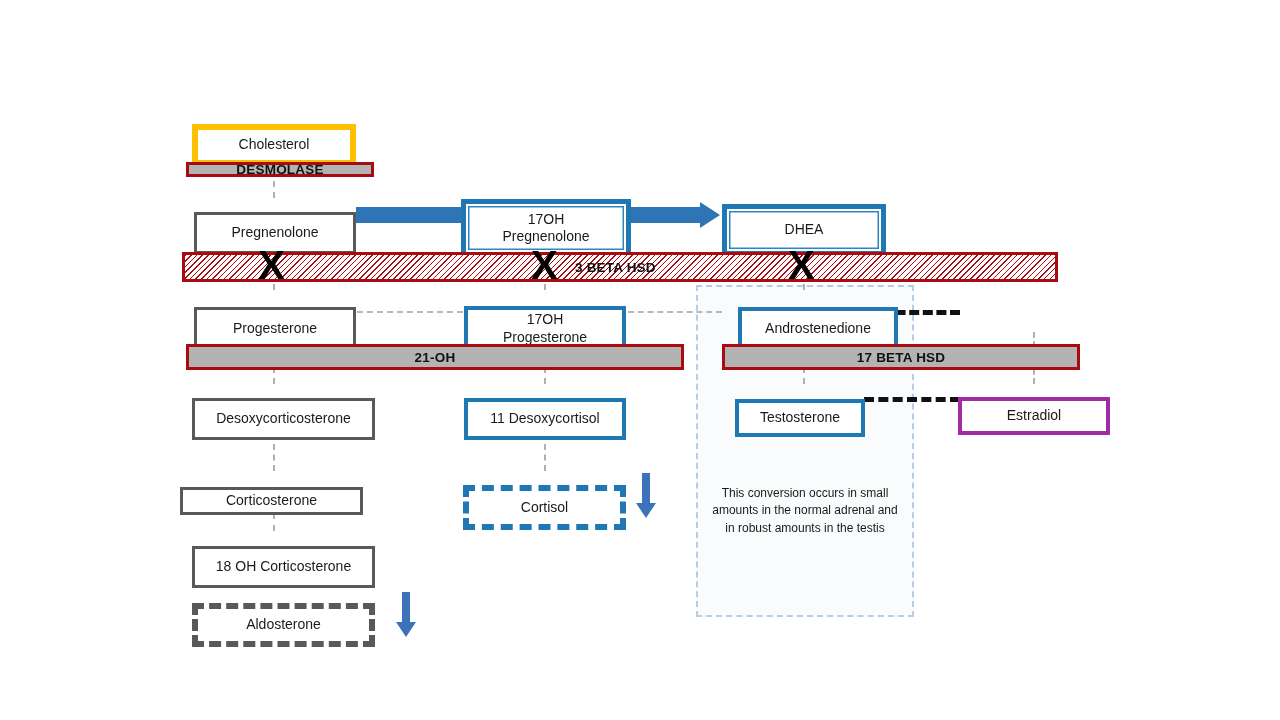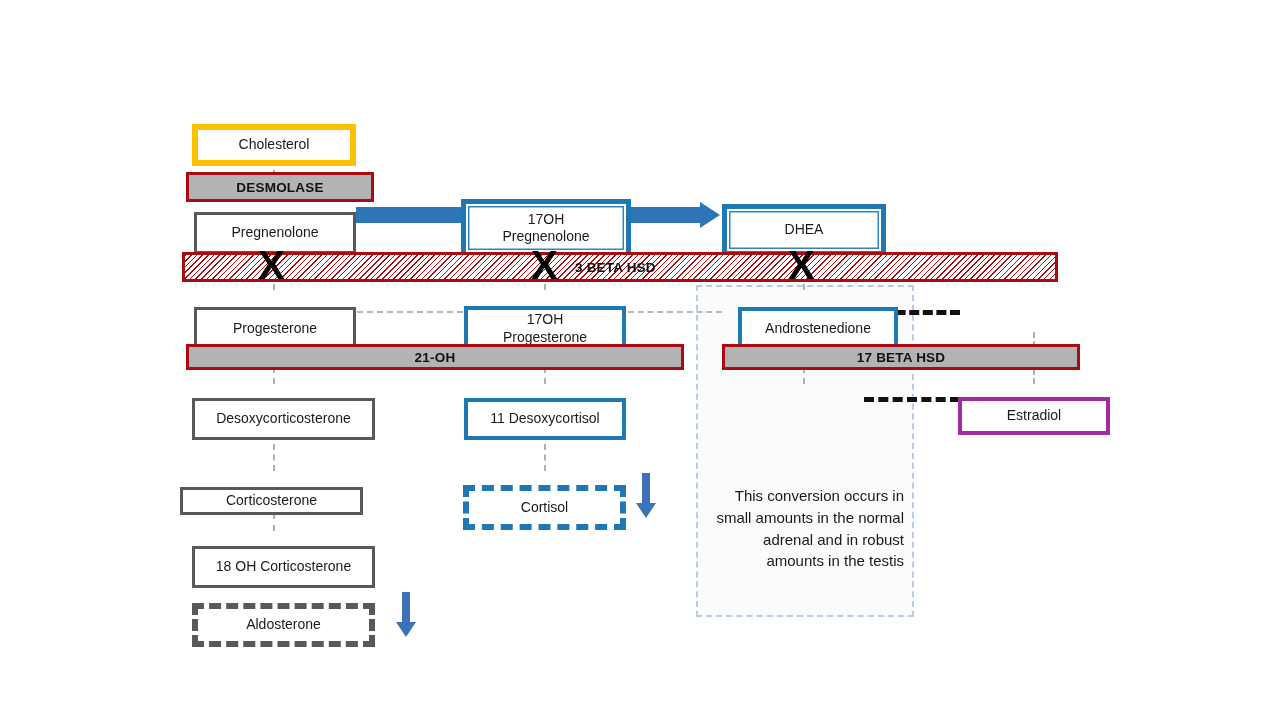--- a/index.html
+++ b/index.html
@@ -126,22 +126,22 @@
   
   .region-box {
     position: absolute;
     border: 2px dashed #B8CCE4;
     background: rgba(247,249,251,0.75);
     box-sizing: border-box;
     z-index: 1;
   }
   .region-note {
     position: absolute;
-    text-align: right;
-    font-size: 15px;
+    text-align: center;
+    font-size: 12px;
     line-height: 1.45;
     color: #1a1a1a;
     z-index: 4;
   }
 </style>
 </head>
 <body>
 
 <div id="canvas">
 
@@ -205,20 +205,23 @@
 
 
   <div class="node gray" style="left:192px; top:382px; width:183px; height:42px;">
     <span>Desoxycorticosterone</span>
   </div>
 
   <div class="node blue" style="left:464px; top:382px; width:162px; height:42px;">
     <span>11 Desoxycortisol</span>
   </div>
 
+  <div class="node blue" style="left:735px; top:383px; width:130px; height:38px;">
+    <span>Testosterone</span>
+  </div>
 
   <div class="node magenta" style="left:958px; top:381px; width:152px; height:38px;">
     <span>Estradiol</span>
   </div>
 
   <div class="node gray" style="left:180px; top:471px; width:183px; height:28px;">
     <span>Corticosterone</span>
   </div>
 
   <div class="node dashed-blue" style="left:463px; top:469px; width:163px; height:45px;">
@@ -226,21 +229,21 @@
   </div>
 
   <div class="node gray" style="left:192px; top:530px; width:183px; height:42px;">
     <span>18 OH Corticosterone</span>
   </div>
 
   <div class="node dashed-gray" style="left:192px; top:587px; width:183px; height:44px;">
     <span>Aldosterone</span>
   </div>
 
-  <div class="enzyme" style="left:186px; top:172px; width:188px; height:30px;">
+  <div class="enzyme" style="left:186px; top:162px; width:188px; height:15px;">
     <span>DESMOLASE</span>
   </div>
 
   <div class="enzyme hatched" style="left:182px; top:252px; width:876px; height:30px;">
     <span class="enzyme-label">3 BETA HSD</span>
   </div>
 
   <div class="enzyme" style="left:186px; top:344px; width:498px; height:26px;">
     <span>21-OH</span>
   </div>

